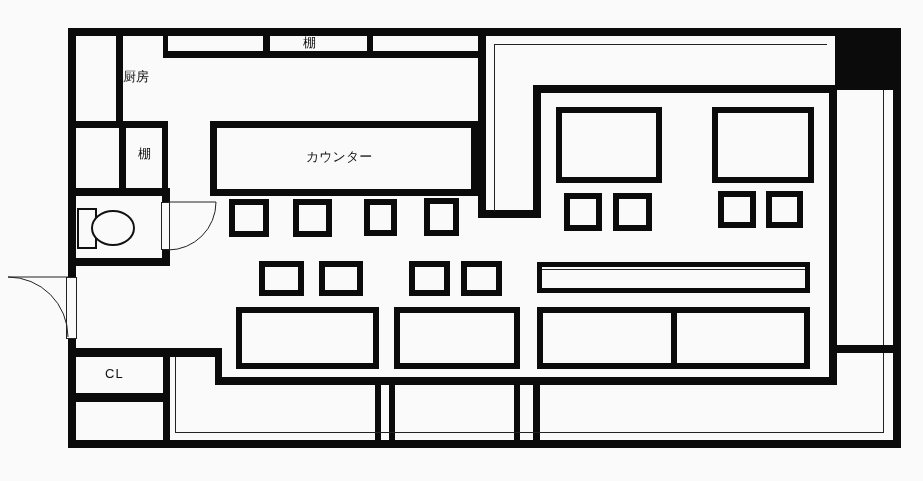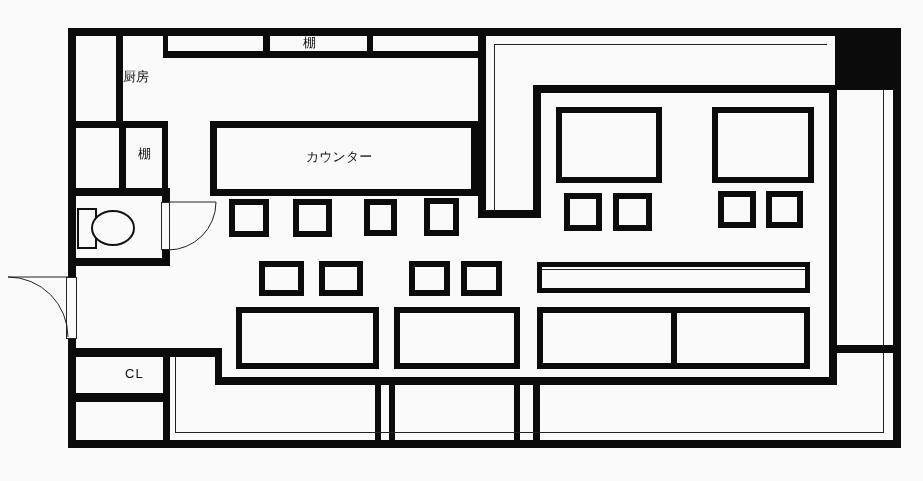--- a/index.html
+++ b/index.html
@@ -112,15 +112,15 @@
       <rect x="66.5" y="277.5" width="10" height="61" fill="#fafafa" stroke="#222" stroke-width="1"></rect>
       <line x1="8" y1="277" x2="68" y2="277" stroke="#222" stroke-width="1"></line>
       <path d="M 8 277 A 60 60 0 0 1 68 337" fill="none" stroke="#222" stroke-width="1"></path>
     </g>
   </svg>
 
   <div class="lbl" style="left:303px;top:36px;">棚</div>
   <div class="lbl" style="left:123px;top:70px;">厨房</div>
   <div class="lbl" style="left:138px;top:147px;">棚</div>
   <div class="lbl" style="left:306px;top:150px;">カウンター</div>
-  <div class="lbl" style="left:125px;top:367px;letter-spacing:1px;">CL</div>
+  <div class="lbl" style="left:105px;top:367px;letter-spacing:1px;">CL</div>
 
 </div>
 
 </body></html>

